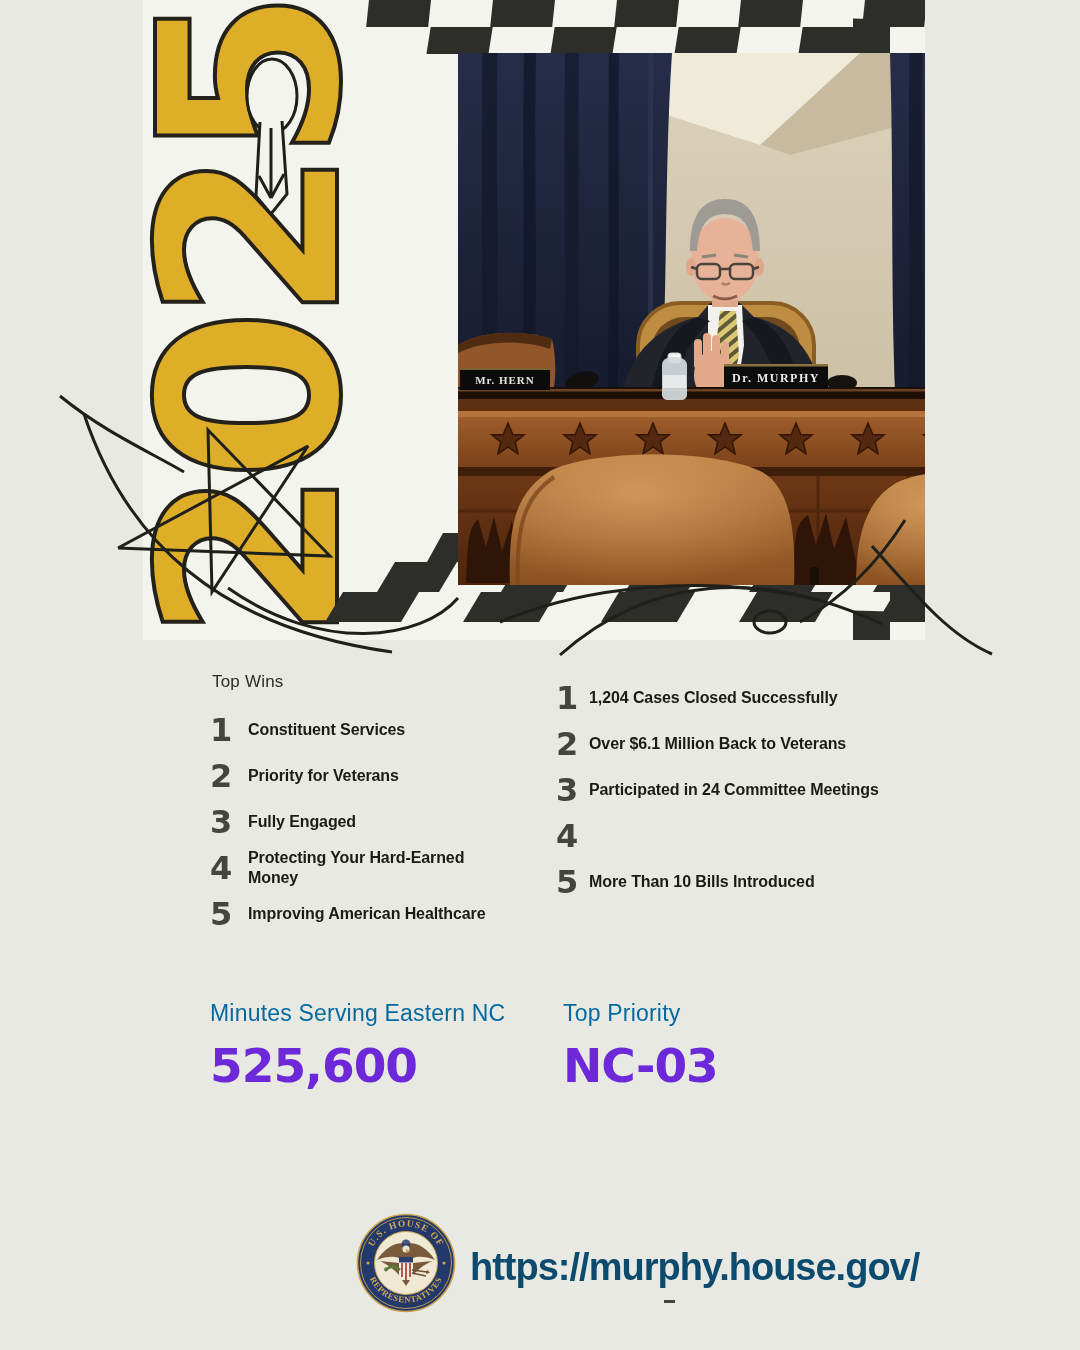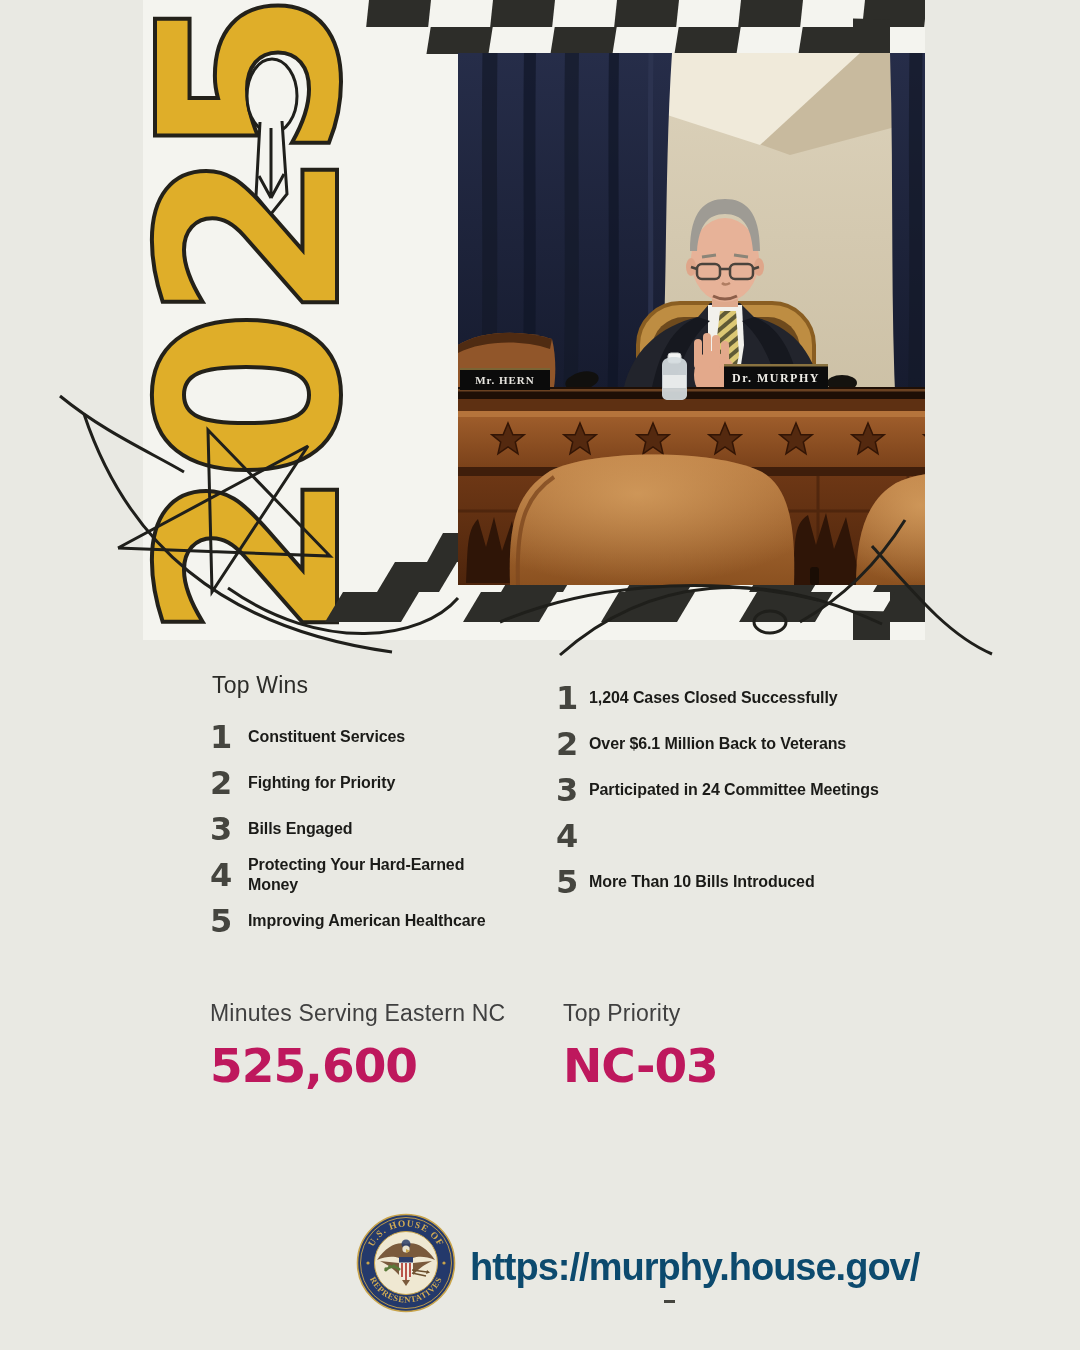--- a/index.html
+++ b/index.html
@@ -18,36 +18,36 @@
              letter-spacing:-14px;white-space:nowrap;
              color:#DFAE29;-webkit-text-stroke:4px #23211A;}
   .checker-svg,.photo-wrap,.scribble-svg{position:absolute;}
   .checker-svg{left:0;top:0;}
   .photo-wrap{left:315px;top:53px;width:542px;height:688px;}
   .photo-wrap svg{display:block;}
   .scribble-svg{left:0;top:0;pointer-events:none;}
 
   
   .list-block{position:absolute;}
-  .list-heading{font-size:23px;font-weight:400;color:#2C2C28;
+  .list-heading{font-size:17px;font-weight:400;color:#2C2C28;
                 letter-spacing:.2px;margin:0 0 15px 2px;}
   .rows{display:flex;flex-direction:column;}
   .row{display:flex;align-items:center;min-height:46px;}
   .row-rank{font-family:"DejaVu Sans", sans-serif;font-weight:bold;
             font-size:32px;color:#45453F;flex:0 0 38px;line-height:1;}
   .top-numbers .row-rank{flex:0 0 33px;}
   .row-label{font-size:16px;font-weight:bold;color:#1B1B18;
              line-height:1.28;white-space:pre-line;letter-spacing:-0.1px;}
   .top-numbers .rows .row:nth-child(4) .row-label{font-size:16.5px;}
 
   
   .stat{position:absolute;}
-  .stat-label{font-size:23px;font-weight:400;color:#404040;letter-spacing:.2px;}
+  .stat-label{font-size:23px;font-weight:400;color:#0369a1;letter-spacing:.2px;}
   .stat-value{font-family:"DejaVu Sans", sans-serif;font-weight:bold;
-              font-size:47px;color:#be185d;letter-spacing:-1px;margin-top:11px;}
+              font-size:47px;color:#6d28d9;letter-spacing:-1px;margin-top:11px;}
 
   
   .seal-wrap{position:absolute;left:356px;top:1213px;width:100px;height:100px;}
   .footer-url{position:absolute;left:470px;top:1246px;
               font-size:38px;font-weight:bold;color:#0c4a6e;
               letter-spacing:-1px;text-decoration:none;}
   .footer-dash{position:absolute;left:664px;top:1300px;width:11px;height:3px;
                background:#45453F;}
 </style>
 </head>
@@ -296,25 +296,25 @@
 
   <div class="list-block top-wins" style="left:210px;top:672px;width:345px;">
     <div class="list-heading">Top Wins</div>
     <div class="rows">
       <div class="row">
         <span class="row-rank">1</span>
         <span class="row-label">Constituent Services</span>
       </div>
       <div class="row">
         <span class="row-rank">2</span>
-        <span class="row-label">Fighting for Priority</span>
+        <span class="row-label">Priority for Veterans</span>
       </div>
       <div class="row">
         <span class="row-rank">3</span>
-        <span class="row-label">Bills Engaged</span>
+        <span class="row-label">Fully Engaged</span>
       </div>
       <div class="row">
         <span class="row-rank">4</span>
         <span class="row-label">Protecting Your Hard-Earned
 Money</span>
       </div>
       <div class="row">
         <span class="row-rank">5</span>
         <span class="row-label">Improving American Healthcare</span>
       </div>

